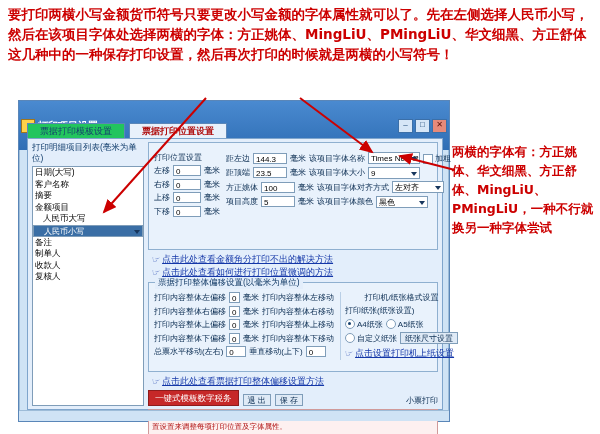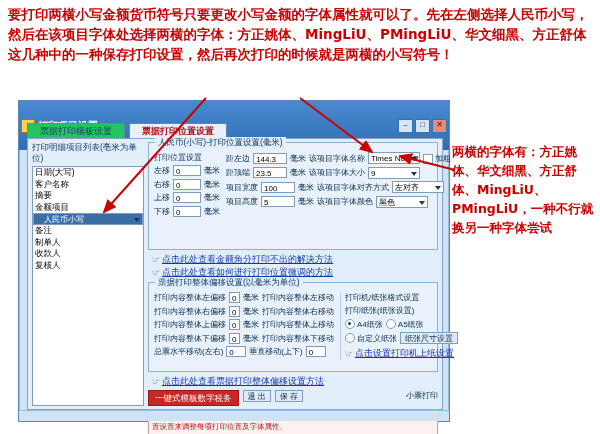--- a/index.html
+++ b/index.html
@@ -167,32 +167,32 @@
 
   <div class="panel">
 
     <div class="tree-wrap">
       <div class="tree-label">打印明细项目列表(亳米为单位)</div>
       <div class="tree-box">
         <div class="tree-item">日期(大写)</div>
         <div class="tree-item">客户名称</div>
         <div class="tree-item">摘要</div>
         <div class="tree-item">金额项目</div>
+        <div class="tree-item ind">人民币大写</div>
         <div class="tree-item ind sel">人民币小写</div>
         <div class="tree-item">备注</div>
         <div class="tree-item">制单人</div>
         <div class="tree-item">收款人</div>
         <div class="tree-item">复核人</div>
       </div>
     </div>
 
     <div class="right-col">
 
       <div class="group" style="height:106px;">
-        <div class="g-title">人民币(小写)-打印位置设置(毫米)</div>
         <div class="g-inner" style="display:flex;gap:6px;">
           <div style="width:92px;">
             <div class="lbl" style="margin-bottom:2px;">打印位置设置</div>
             <div class="row">
               <span class="lbl">左移</span>
               <span class="inp w28">0</span>
               <span class="lbl">毫米</span>
             </div>
             <div class="row">
               <span class="lbl">右移</span>
@@ -224,21 +224,21 @@
               </span>
             </div>
             <div class="row">
               <span class="lbl">距顶端</span>
               <span class="inp w34">23.5</span>
               <span class="lbl">毫米</span>
               <span class="lbl">该项目字体大小</span>
               <span class="sel w52">9</span>
             </div>
             <div class="row">
-              <span class="lbl">项目宽度</span>
+              <span class="lbl">方正姚体</span>
               <span class="inp w34">100</span>
               <span class="lbl">毫米</span>
               <span class="lbl">该项目字体对齐方式</span>
               <span class="sel w52">左对齐</span>
             </div>
             <div class="row">
               <span class="lbl">项目高度</span>
               <span class="inp w34">5</span>
               <span class="lbl">毫米</span>
               <span class="lbl">该项目字体颜色</span>
@@ -287,21 +287,21 @@
             </div>
             <div class="row">
               <span class="lbl">总票水平移动(左右)</span>
               <span class="inp w20">0</span>
               <span class="lbl">垂直移动(上下)</span>
               <span class="inp w20">0</span>
             </div>
           </div>
 
           <div style="flex:1;border-left:1px solid #b9cfe6;padding-left:4px;">
-            <div class="lbl" style="margin-bottom:2px;">打印机/纸张格式设置</div>
+            <div class="lbl" style="margin-bottom:2px;text-align:center;">打印机/纸张格式设置</div>
             <div class="row">
               <span class="lbl">打印纸张(纸张设置)</span>
             </div>
             <div class="row">
               <span class="rad">
                 <span class="dot on"></span>
                 <span>A4纸张</span>
               </span>
               <span class="rad">
                 <span class="dot"></span>
@@ -321,21 +321,21 @@
             </div>
           </div>
         </div>
       </div>
 
       <div class="hint-link">
         <span class="arrow">☞</span>
         <u>点击此处查看票据打印整体偏移设置方法</u>
       </div>
 
-      <div style="display:flex;align-items:flex-start;gap:4px;margin-top:3px;">
+      <div style="display:flex;align-items:flex-end;gap:4px;margin-top:3px;">
         <div class="redbtn">一键式模板数字税务</div>
         <div class="btn">退 出</div>
         <div class="btn">保 存</div>
         <div class="lbl" style="margin-left:auto;">小票打印</div>
       </div>
 
       <div class="warnbox">
         <b>打印提示：</b>
         <span>打印项目位置是指每一个要打印字段的打印属性进行设置(定义)，打印位置设置来调整每项打印位置及字体属性。</span>
       </div>

